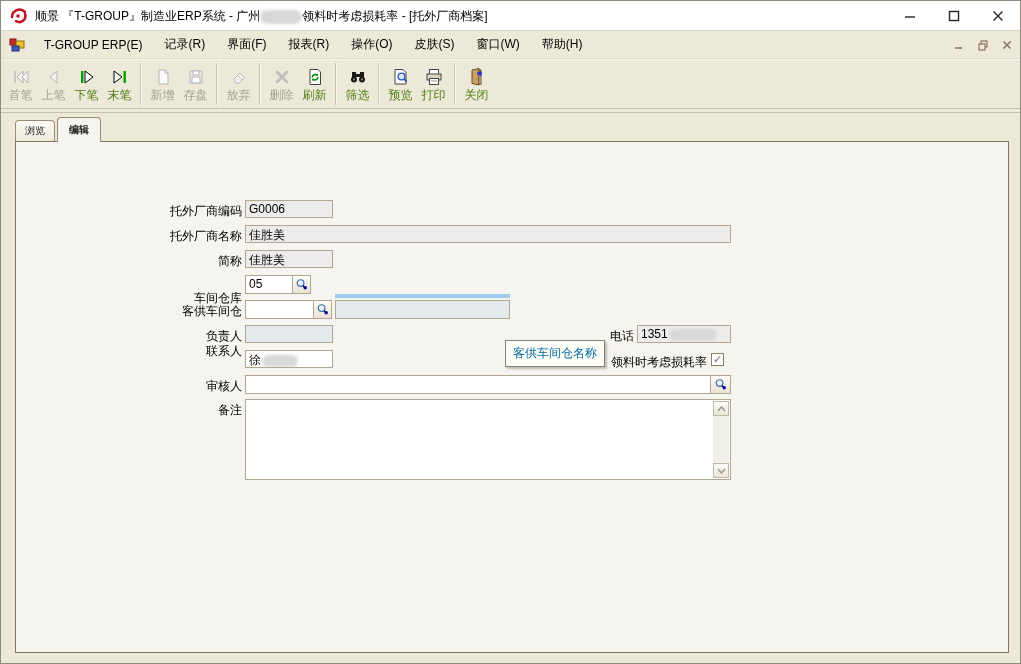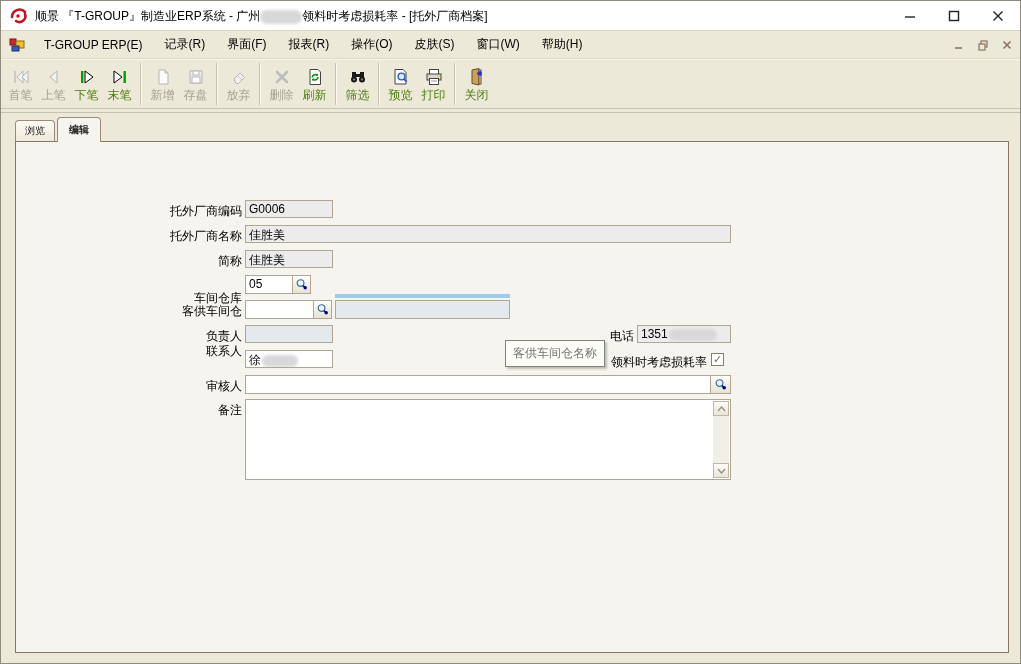--- a/index.html
+++ b/index.html
@@ -35,21 +35,21 @@
   .tab.active { background:#f6f4ee; font-weight:bold; padding:5px 11px; z-index:4; margin-bottom:-1px; }
   .tabpage { position:absolute; left:14px; top:28px; width:994px; height:512px; background:#f6f4ee; border:1px solid #85766  2; border:1px solid #857662; z-index:2; }
   
   .flabel { position:absolute; font-size:12px; color:#000; text-align:right; width:220px; left:6px; white-space:nowrap; }
   .field { position:absolute; height:18px; background:#fff; border:1px solid #b2a593; font-size:12px; color:#000; padding:1px 3px; overflow:hidden; white-space:nowrap; }
   .field.gray { background:#ececec; }
   .field.bluegray { background:#e4e9ed; }
   .lookup-btn { position:absolute; right:0; top:0; bottom:0; width:18px; background:linear-gradient(#fffef9,#e7e2d3); border-left:1px solid #b2a593; display:flex; align-items:center; justify-content:center; }
   .focus-bar { position:absolute; height:4px; background:#9fccee; }
   .checkbox { position:absolute; width:13px; height:13px; background:#fff; border:1px solid #8b7d6b; font-size:11px; line-height:11px; text-align:center; color:#7a6f5c; }
-  .tooltip { position:absolute; background:#fdfdf8; border:1px solid #84847a; box-shadow:2px 2px 2px rgba(90,80,60,.35); font-size:12px; color:#737373; padding:4px 7px; white-space:nowrap; z-index:9; }
+  .tooltip { position:absolute; background:#fdfdf8; border:1px solid #84847a; box-shadow:2px 2px 2px rgba(90,80,60,.35); font-size:12px; color:#0369a1; padding:4px 7px; white-space:nowrap; z-index:9; }
   .textarea { position:absolute; background:#fff; border:1px solid #b2a593; }
   .vscroll { position:absolute; top:1px; bottom:1px; right:1px; width:16px; background:#f0efe8; }
   .scroll-btn { position:absolute; left:0; width:16px; height:15px; background:linear-gradient(#fdfcf8,#e9e5d7); border:1px solid #c0b6a4; display:flex; align-items:center; justify-content:center; }
   .scroll-btn.up { top:0; } .scroll-btn.down { bottom:0; }
   .blur-blob { display:inline-block; background:#d8d8d8; border-radius:7px; filter:blur(1.5px); vertical-align:middle; }
 </style>
 </head>
 <body>
 
 <div class="window">

